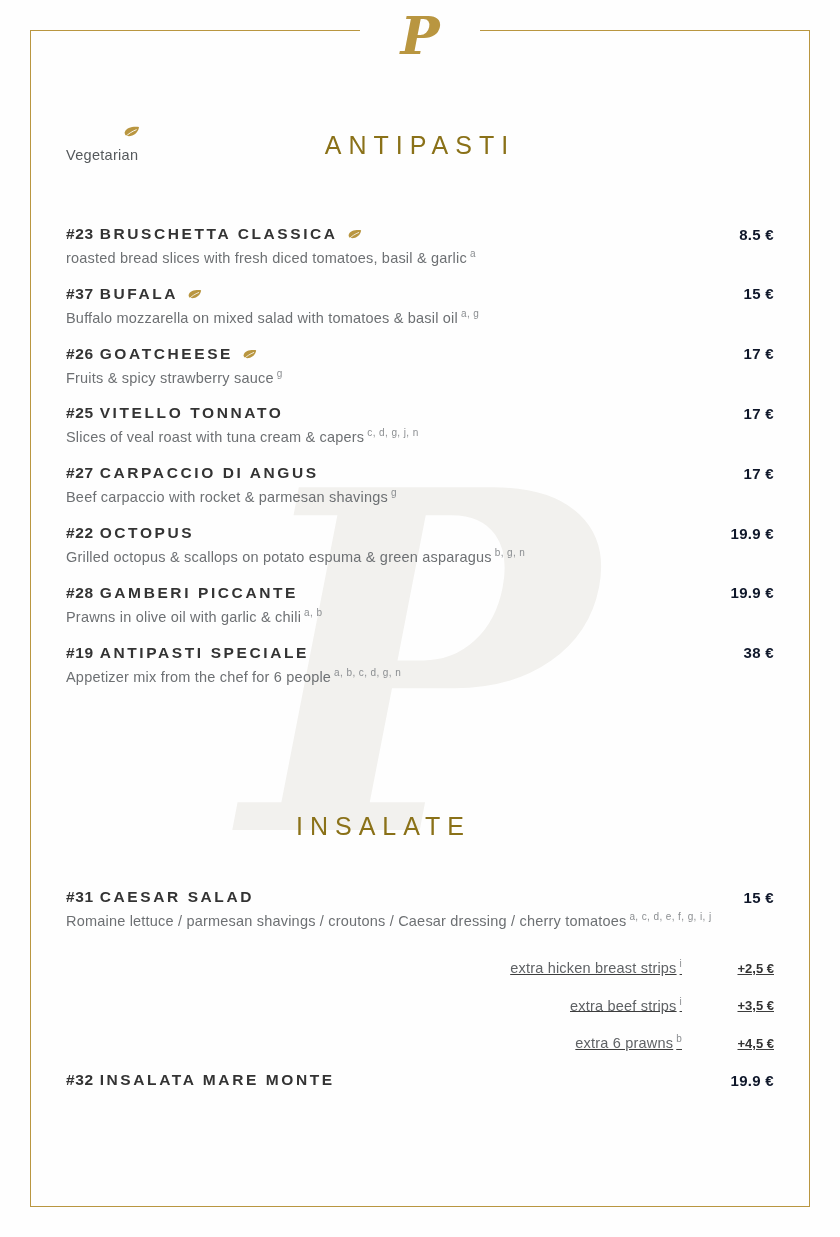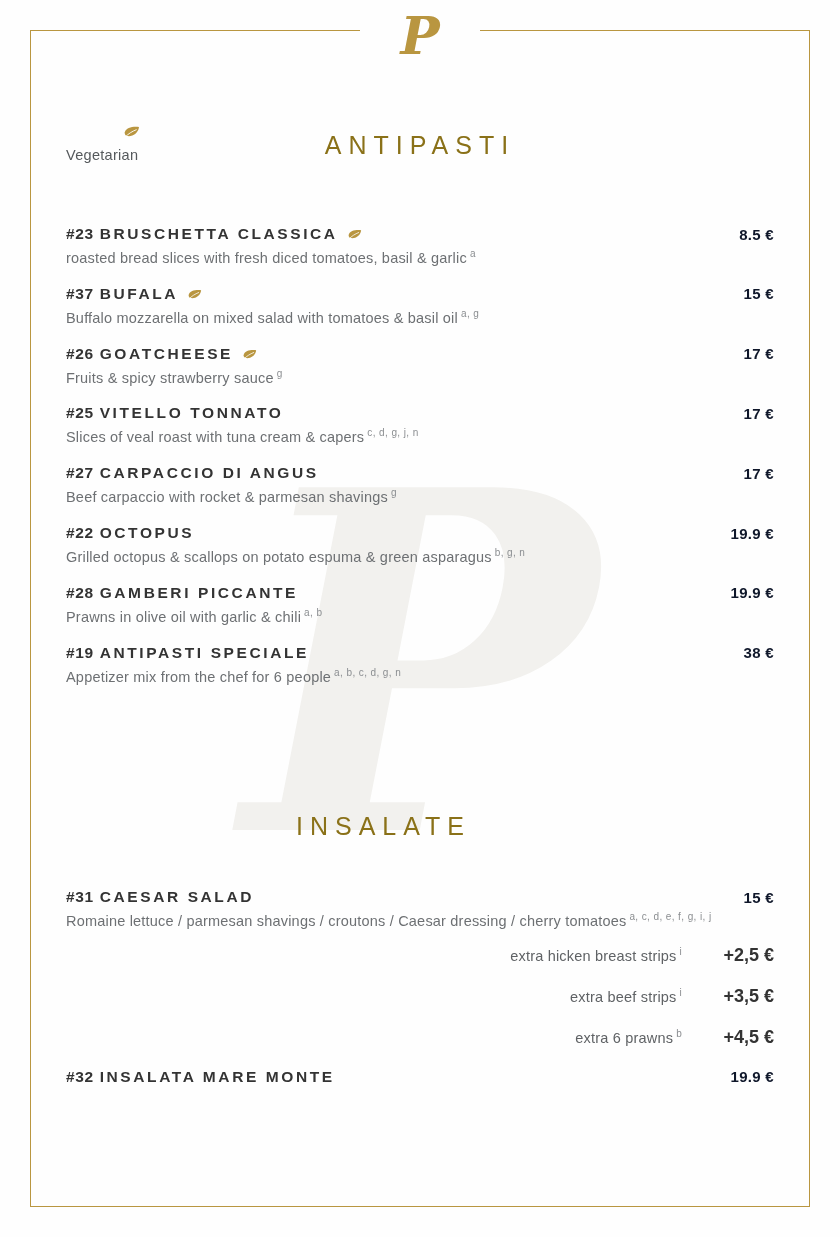--- a/index.html
+++ b/index.html
@@ -186,22 +186,23 @@
   }
   .item-desc .allerg {
     font-size: 10px;
     vertical-align: super;
     color: #8b8e91;
     letter-spacing: 0.4px;
     margin-left: 3px;
   }
 
   .extras {
-    margin-top: 16px;
+    margin-top: 29px;
     margin-bottom: 6px;
+    text-decoration: underline;
   }
   .extra-row {
     display: flex;
     justify-content: flex-end;
     align-items: baseline;
     margin-bottom: 20px;
   }
   .extra-label {
     font-size: 14.5px;
     color: #5f6265;
@@ -210,21 +211,21 @@
   }
   .extra-label .allerg {
     font-size: 10px;
     vertical-align: super;
     color: #8b8e91;
     margin-left: 3px;
   }
   .extra-price {
     width: 92px;
     text-align: right;
-    font-size: 18px;
+    font-size: 13px;
     font-weight: bold;
     color: #333333;
   }
 </style>
 </head>
 <body>
 
 <div class="page">
 
   <div class="watermark">P</div>

